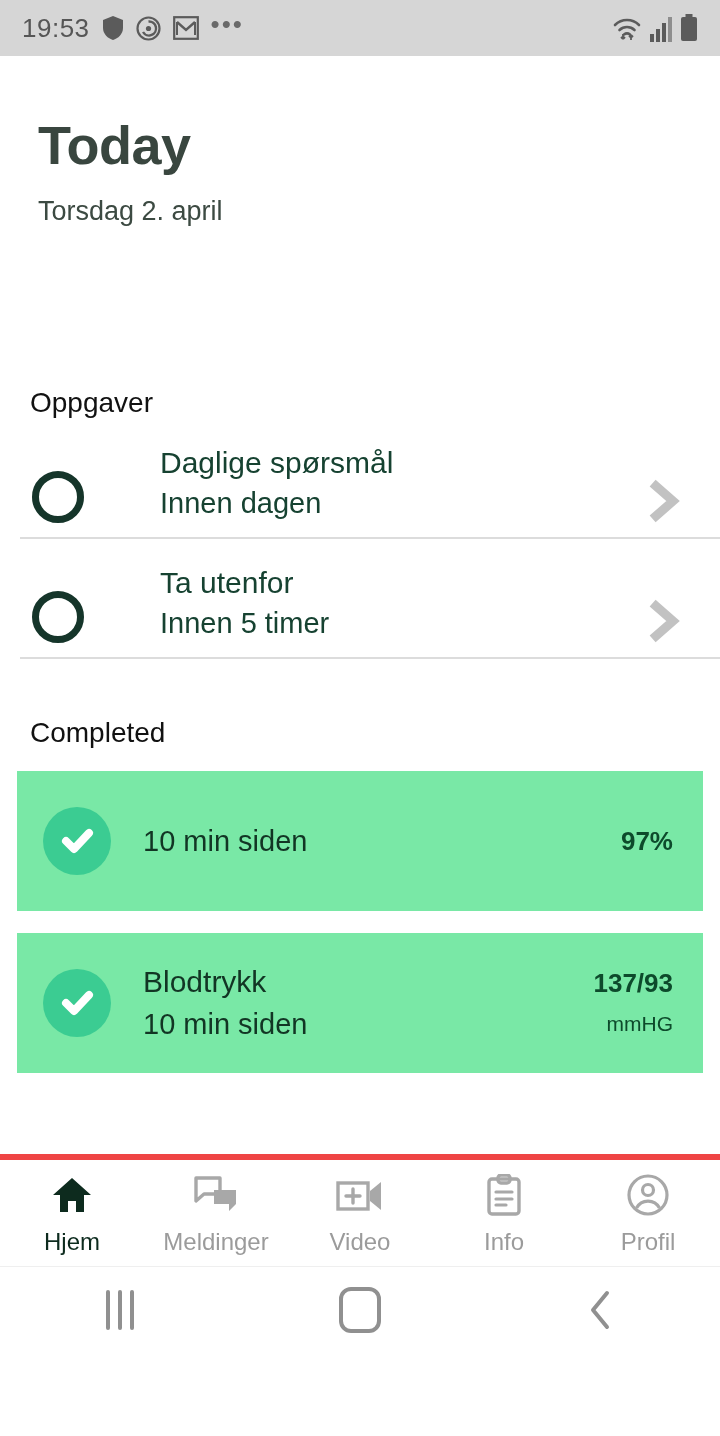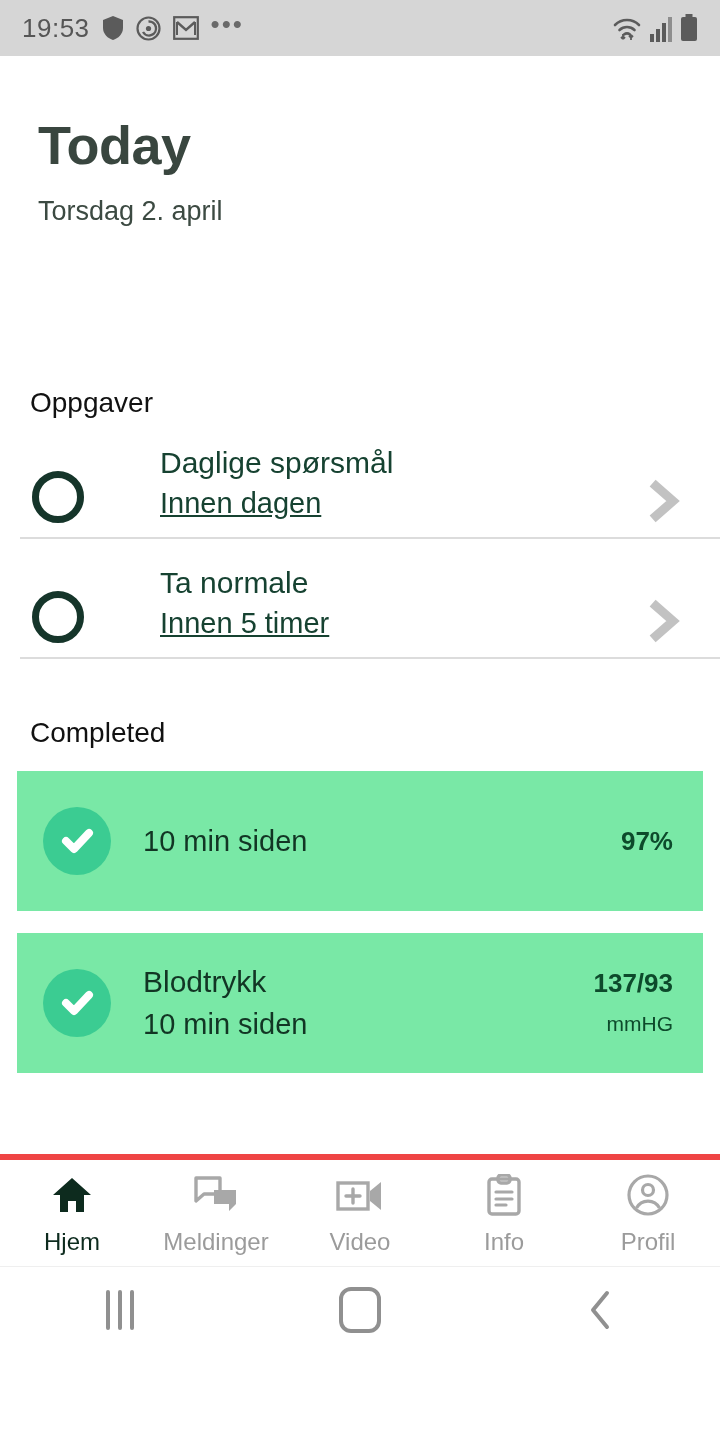--- a/index.html
+++ b/index.html
@@ -42,21 +42,21 @@
     display:flex; align-items:flex-end; padding:14px 18px 14px 32px;
     min-height:118px;
     gap:40px;
   }
   .circle-empty {
     width:52px; height:52px; border-radius:50%;
     border:7px solid #15352a; flex:0 0 52px;
   }
   .task-text { margin-left:36px; flex:1 1 auto; }
   .task-title { font-size:30px; color:#164231; line-height:40px; }
-  .task-sub  { font-size:29px; color:#164231; line-height:40px;text-decoration:underline; }
+  .task-sub  { font-size:29px; color:#164231; line-height:40px; }
   .chevron {
     width:44px; height:44px; flex:0 0 44px; margin-right:16px;
     display:flex; align-items:center; justify-content:center;
   }
   .divider { height:2px; background:#dcdcdc; margin-left:20px; }
 
   
   #completed-section { margin-top:58px; }
   .card-wrap { padding:0 17px; margin-top:22px; }
   .card {
@@ -175,21 +175,21 @@
           <svg width="34" height="44" viewBox="0 0 34 44">
               <path d="M9 7 L26 22 L9 37" fill="none" stroke="#c2c2c2" stroke-width="9" stroke-linecap="square" stroke-linejoin="miter"></path>
             </svg>
         </span>
       </div>
       <div class="divider"></div>
 
       <div class="task-row">
         <span class="circle-empty"></span>
         <div class="task-text">
-          <div class="task-title">Ta normale</div>
+          <div class="task-title">Ta utenfor</div>
           <div class="task-sub">Innen 5 timer</div>
         </div>
         <span class="chevron">
           <svg width="34" height="44" viewBox="0 0 34 44">
               <path d="M9 7 L26 22 L9 37" fill="none" stroke="#c2c2c2" stroke-width="9" stroke-linecap="square" stroke-linejoin="miter"></path>
             </svg>
         </span>
       </div>
       <div class="divider"></div>
     </div>

